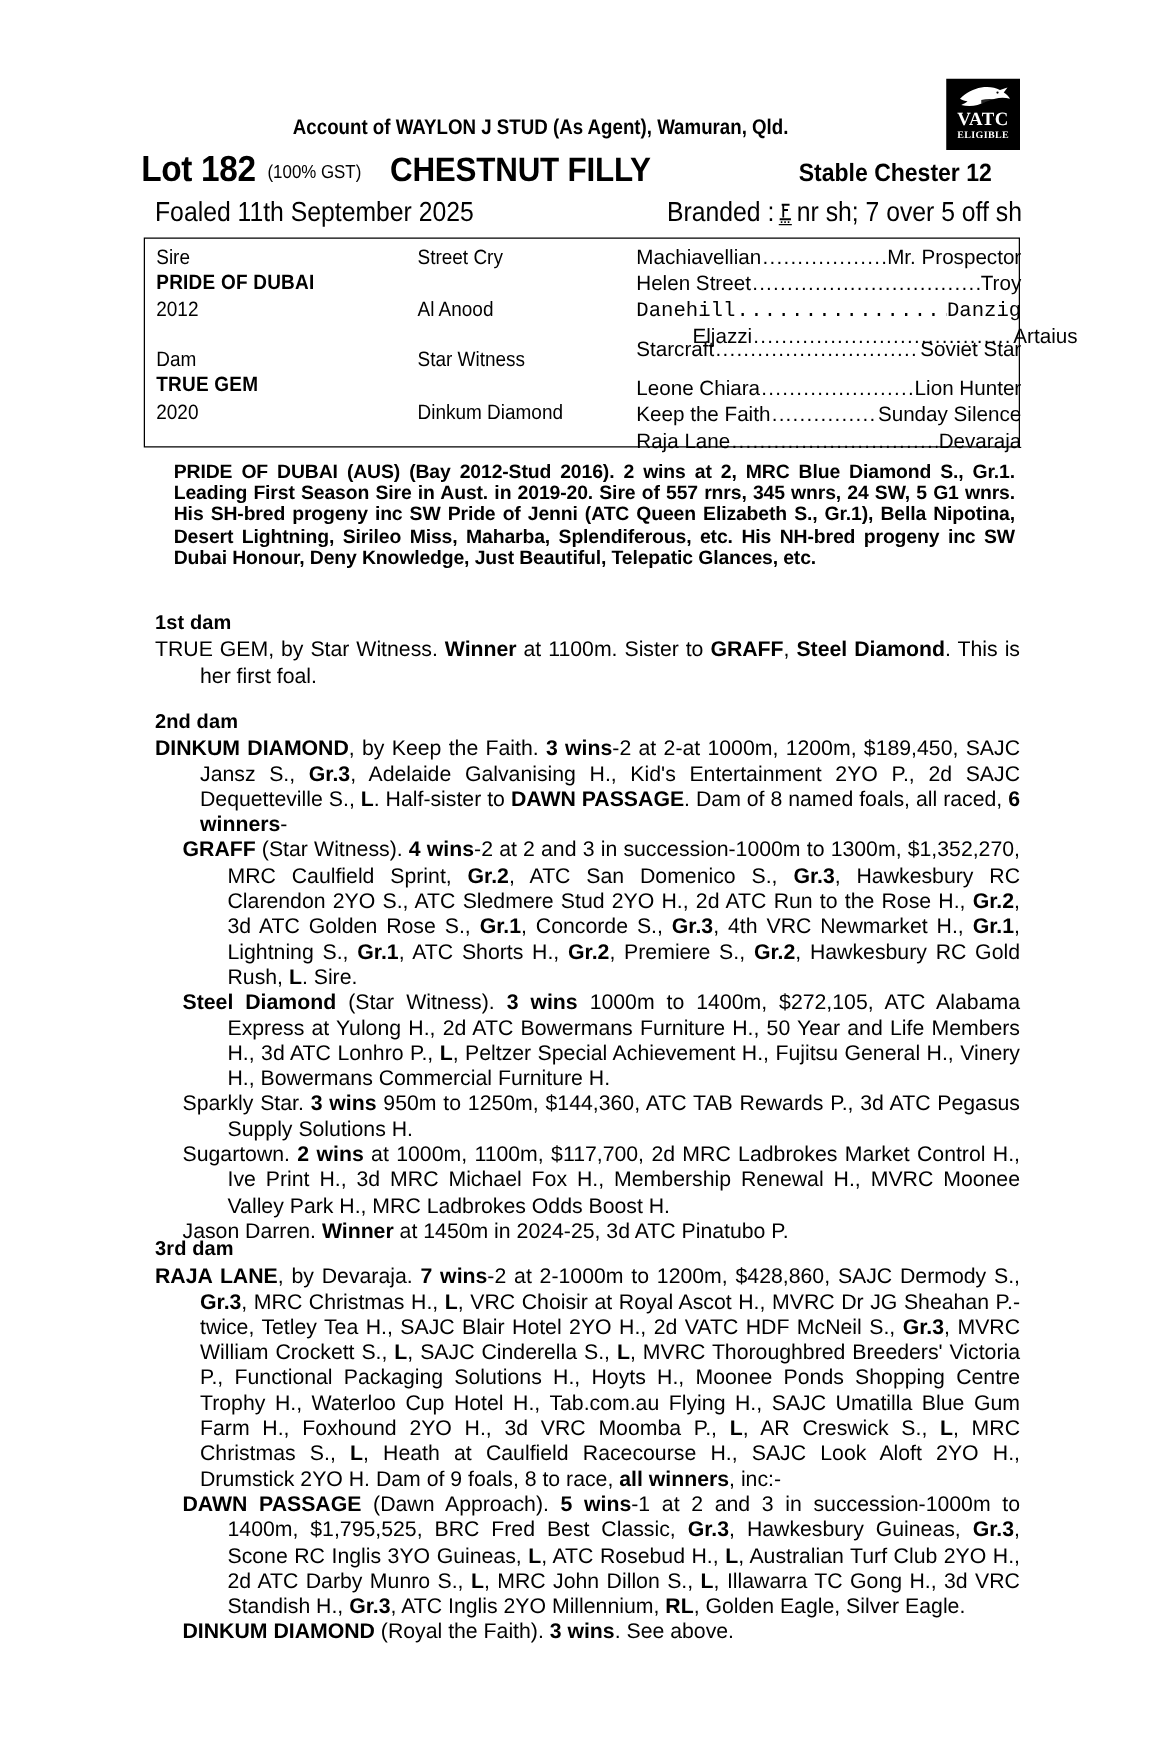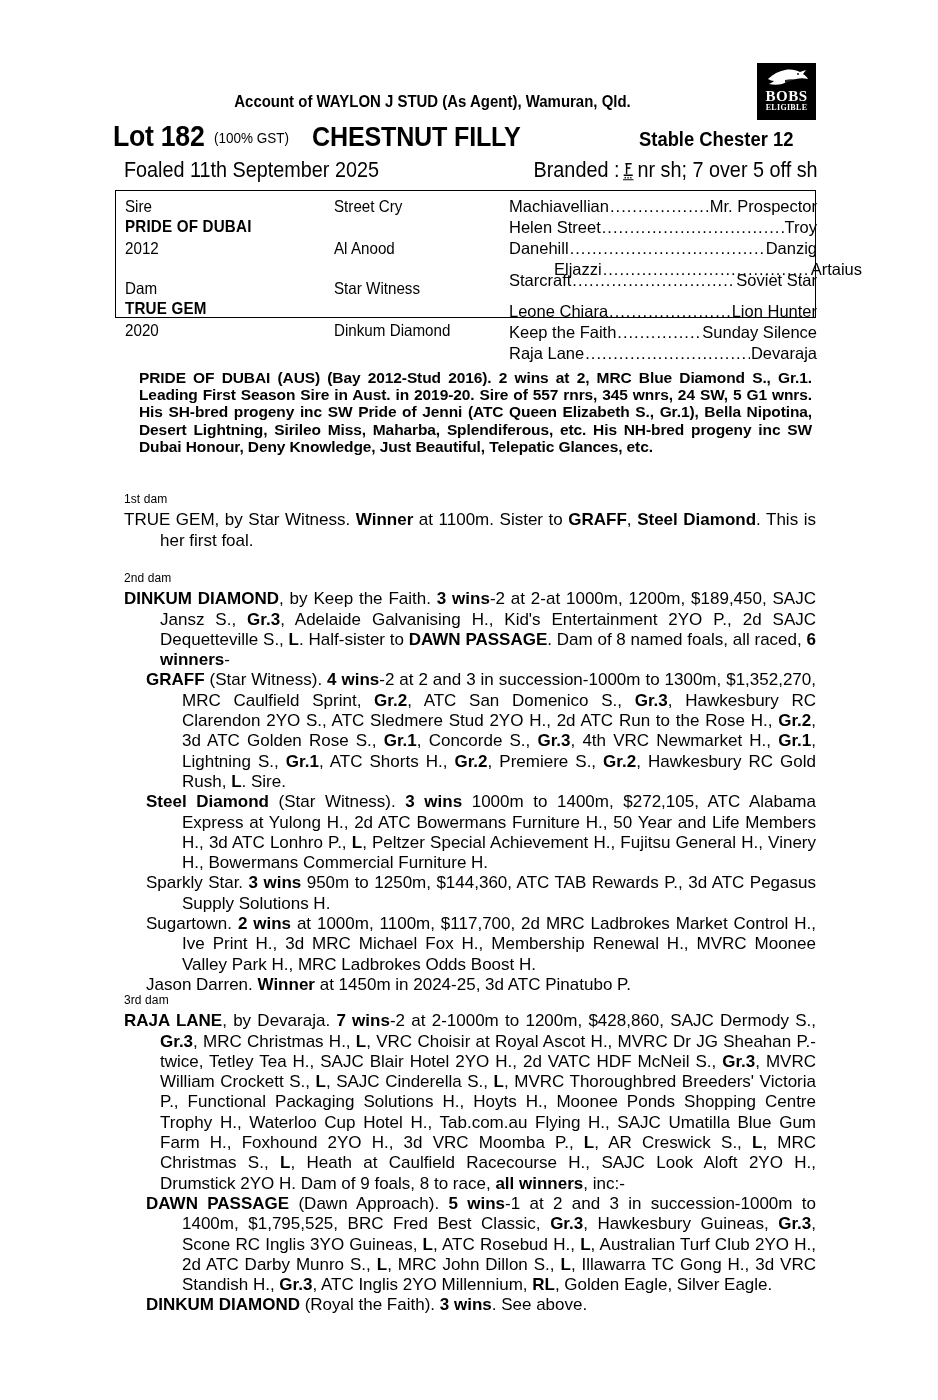--- a/index.html
+++ b/index.html
@@ -146,21 +146,21 @@
     margin: 0 2px 0 3px;
   }
   .brand-glyph svg { display:block; }
 
   
   .ped-table {
     position: absolute;
     left: 115px;
     top: 190px;
     width: 701px;
-    height: 128px;
+    height: 168px;
     border: 1.5px solid #000;
     box-sizing: border-box;
   }
   .ped-grid {
     position: relative;
     width: 100%;
     height: 100%;
     font-size: 16.5px;
   }
   .ped-cell {
@@ -204,22 +204,22 @@
 
   
   .sect {
     position: absolute;
     left: 124px;
     width: 692px;
     font-size: 17px;
     line-height: 20.3px;
   }
   .sect-head {
-    font-weight: normal;
-    font-size: 12px;
+    font-weight: bold;
+    font-size: 16px;
     margin-bottom: 1px;
     letter-spacing: 0.1px;
   }
   .entry {
     text-align: justify;
     text-justify: inter-word;
     padding-left: 36px;
     text-indent: -36px;
     margin: 0;
   }
@@ -237,21 +237,21 @@
 <body>
 
 <div class="page">
 
   <div class="bobs-logo">
     <svg width="44" height="20" viewBox="0 0 44 20" aria-hidden="true">
       <path d="M3 11 C8 6 14 3 20 2 C26 1 31 2 35 4 L41 2 L38 6 C40 7 42 9 43 11 C39 10 35 10 31 11 C27 12 22 14 17 16 C13 17 8 17 4 16 C6 15 8 14 9 13 C7 13 5 12 3 11 Z" fill="#ffffff"></path>
       <circle cx="33" cy="6" r="0.9" fill="#000000"></circle>
       <path d="M20 12 C24 11 29 11 34 12 C29 13 24 14 20 15 Z" fill="#000000" opacity="0.85"></path>
     </svg>
-    <div class="bobs-word">BOBS</div>
+    <div class="bobs-word">VATC</div>
     <div class="bobs-sub">ELIGIBLE</div>
   </div>
 
   <div class="account-line">Account of WAYLON J STUD (As Agent), Wamuran, Qld.</div>
 
   <div class="lot-row">
     <span class="lot-num">Lot 182</span><span class="gst">(100% GST)</span><span class="colour-sex">CHESTNUT FILLY</span>
     <span class="stable">Stable Chester 12</span>
   </div>
 
@@ -283,21 +283,21 @@
           <div class="ped-line3" style="position: absolute; top: 6px;">
             <span class="pl-name">Machiavellian</span>
             <span class="pl-dots">............................................................</span>
             <span class="pl-sire">Mr. Prospector</span>
           </div>
           <div class="ped-line3" style="position: absolute; top: 27px;">
             <span class="pl-name">Helen Street</span>
             <span class="pl-dots">............................................................</span>
             <span class="pl-sire">Troy</span>
           </div>
-          <div class="ped-line3" style="position: absolute; top: 48px;">
+          <div class="ped-line3" style="position: absolute; top: 48px; font-family: Liberation Mono, monospace;">
             <span class="pl-name">Danehill</span>
             <span class="pl-dots">............................................................</span>
             <span class="pl-sire">Danzig</span>
           </div>
           <div class="ped-line3" style="position: absolute; top: 69px; margin-left: 45px;">
             <span class="pl-name">Eljazzi</span>
             <span class="pl-dots">............................................................</span>
             <span class="pl-sire">Artaius</span>
           </div>
           <div class="ped-line3" style="position: absolute; top: 80px;">

